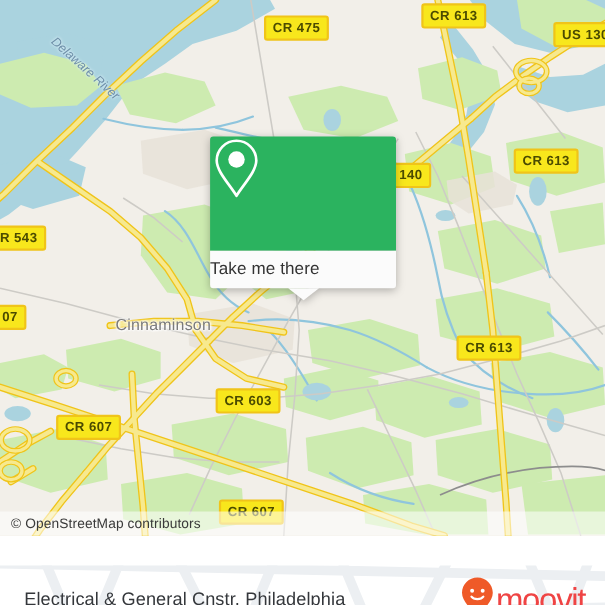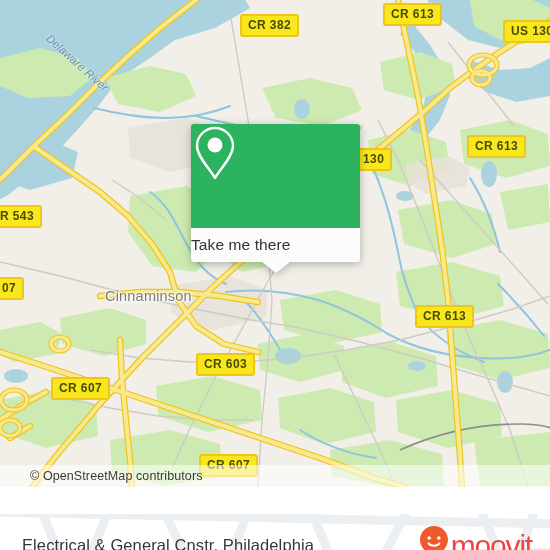--- a/index.html
+++ b/index.html
@@ -18,21 +18,21 @@
     background: #f2efe9;
     overflow: hidden;
   }
   .map svg { position: absolute; left: 0; top: 0; display: block; }
 
   
   .attrib {
     position: absolute; left: 0; bottom: 0;
     width: 550px; height: 22px;
     background: rgba(255,255,255,0.55);
-    display: flex; align-items: center; padding-left: 20px;
+    display: flex; align-items: center;
   }
   .attrib span {
     font-size: 12.5px; color: #3a3a3a;
     padding-left: 10px; letter-spacing: .1px;
   }
 
   
   .shield {
     position: absolute;
     background: #f8e71c;
@@ -316,25 +316,25 @@
           <ellipse cx="10" cy="428" rx="10" ry="8"></ellipse>
           <ellipse cx="60" cy="344" rx="9" ry="7"></ellipse>
         </g>
       </g>
     </svg>
 
     <div class="river-label" style="left:52px; top:32px;">Delaware River</div>
 
     <div class="place-label" style="left:105px; top:288px;">Cinnaminson</div>
 
-    <div class="shield" style="left:240px; top:14px;">CR 382</div>
+    <div class="shield" style="left:240px; top:14px;">CR 475</div>
     <div class="shield" style="left:383px; top:3px;">CR 613</div>
     <div class="shield" style="left:503px; top:20px;">US 130</div>
     <div class="shield" style="left:467px; top:135px;">CR 613</div>
-    <div class="shield" style="left:355px; top:148px;">130</div>
+    <div class="shield" style="left:355px; top:148px;">140</div>
     <div class="shield" style="left:-8px;  top:205px;">R 543</div>
     <div class="shield" style="left:-6px;  top:277px;">07</div>
     <div class="shield" style="left:415px; top:305px;">CR 613</div>
     <div class="shield" style="left:196px; top:353px;">CR 603</div>
     <div class="shield" style="left:51px;  top:377px;">CR 607</div>
     <div class="shield" style="left:199px; top:454px;">CR 607</div>
 
     <div class="callout">
       <div class="callout-green">
         <span class="pin-wrap">

